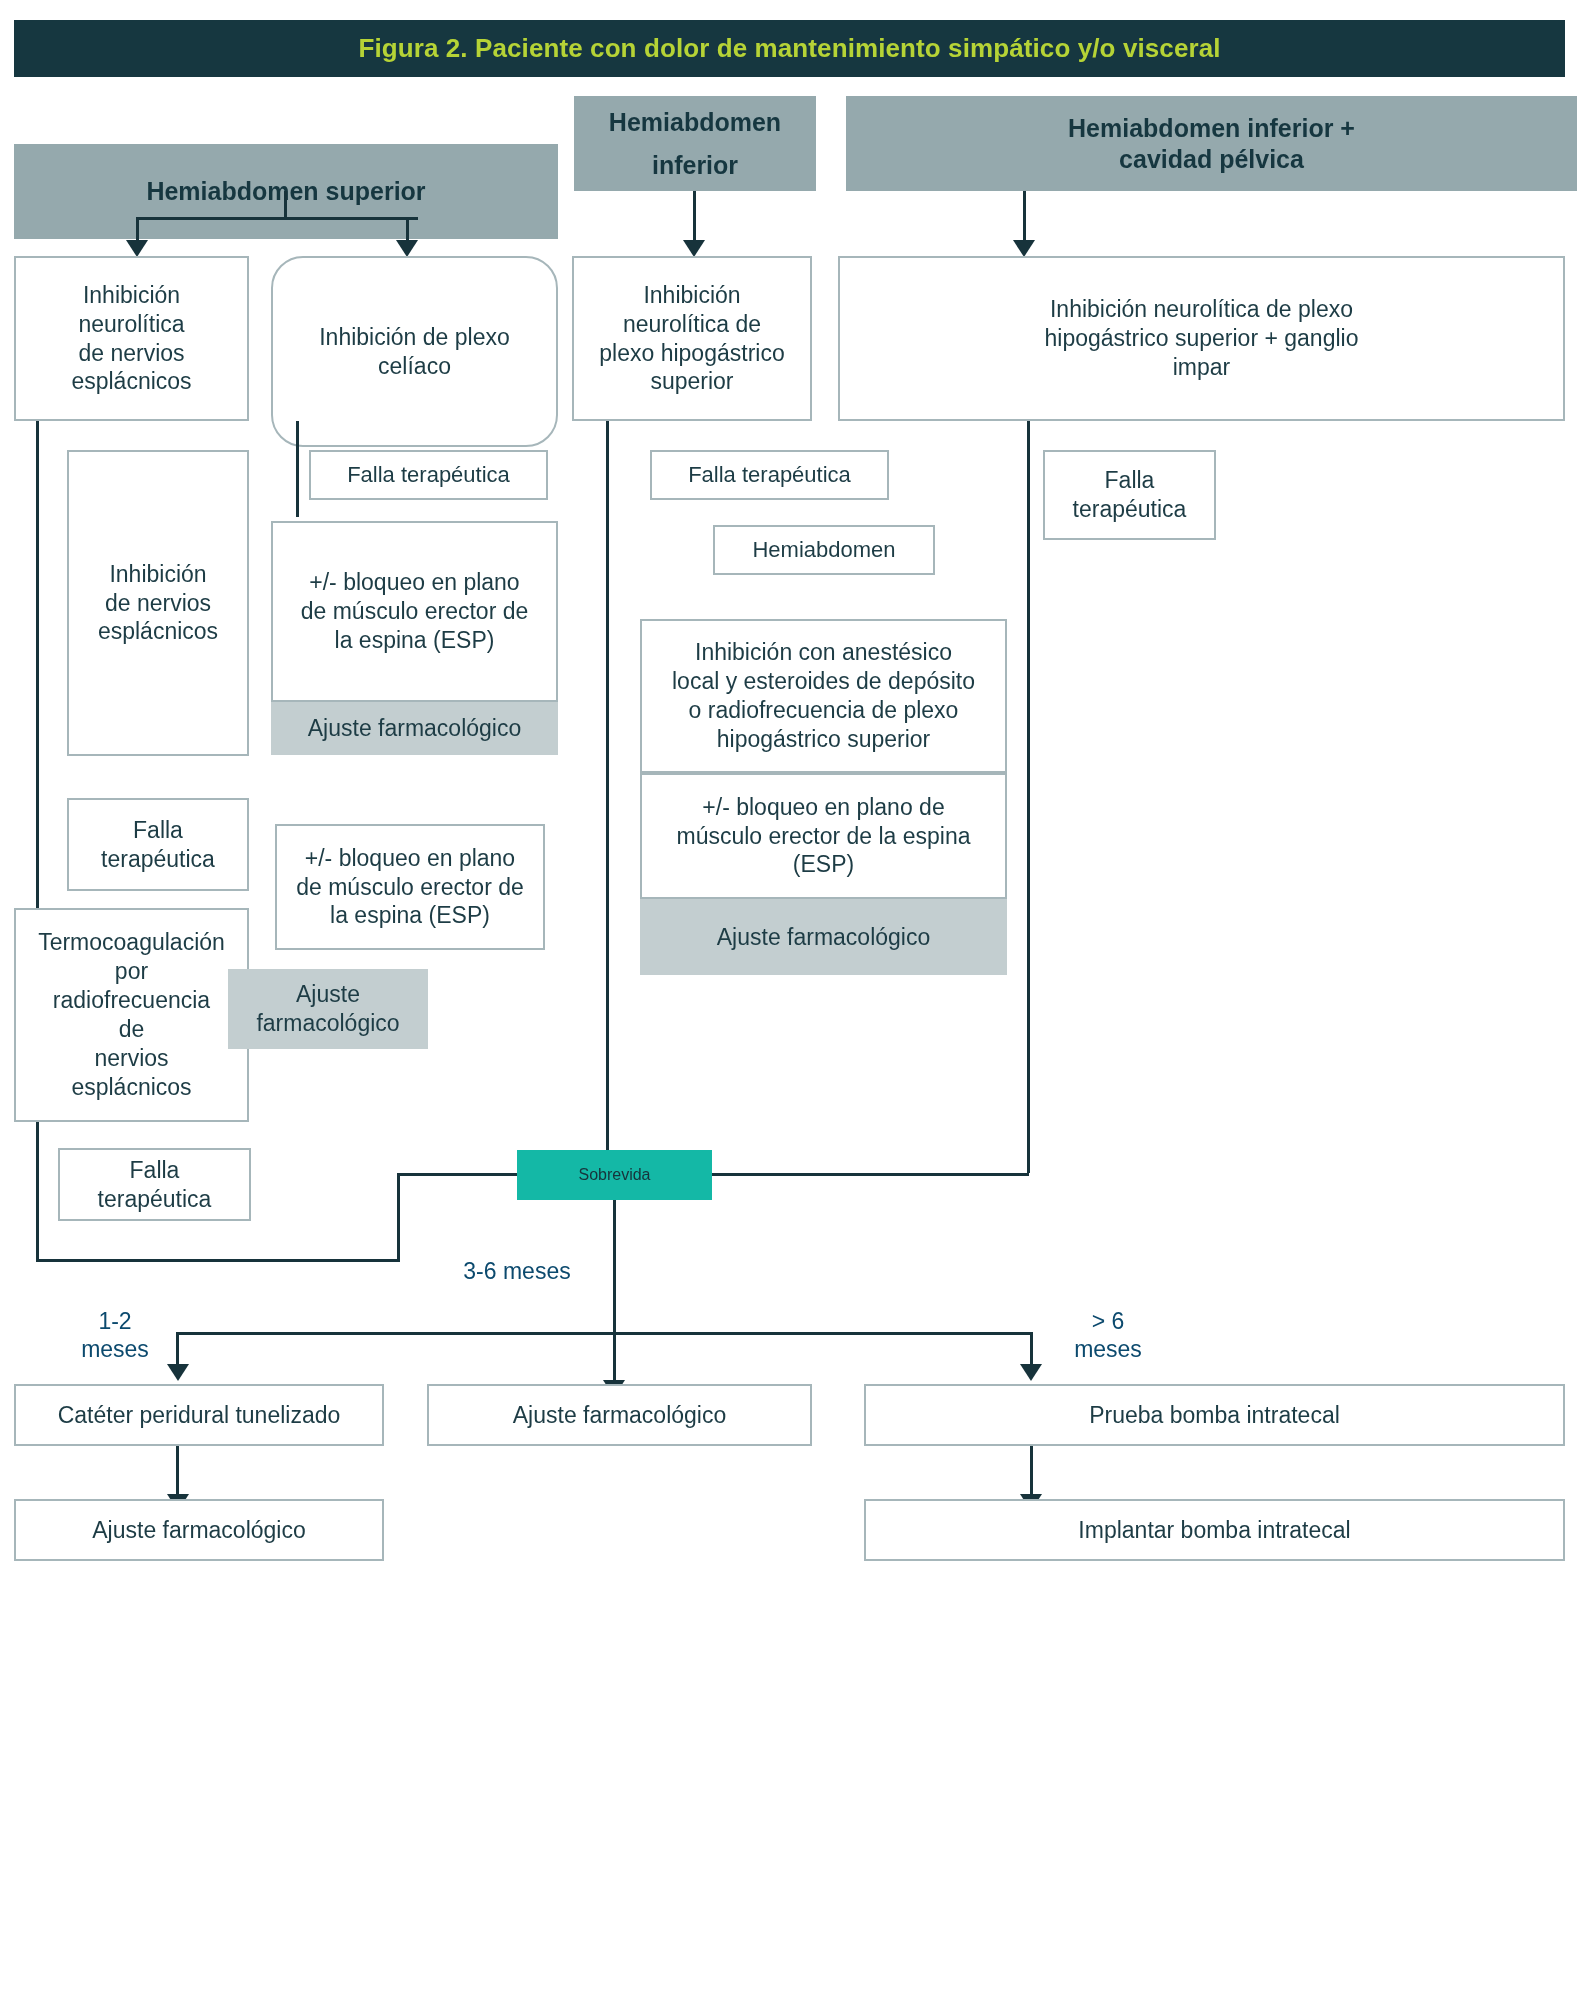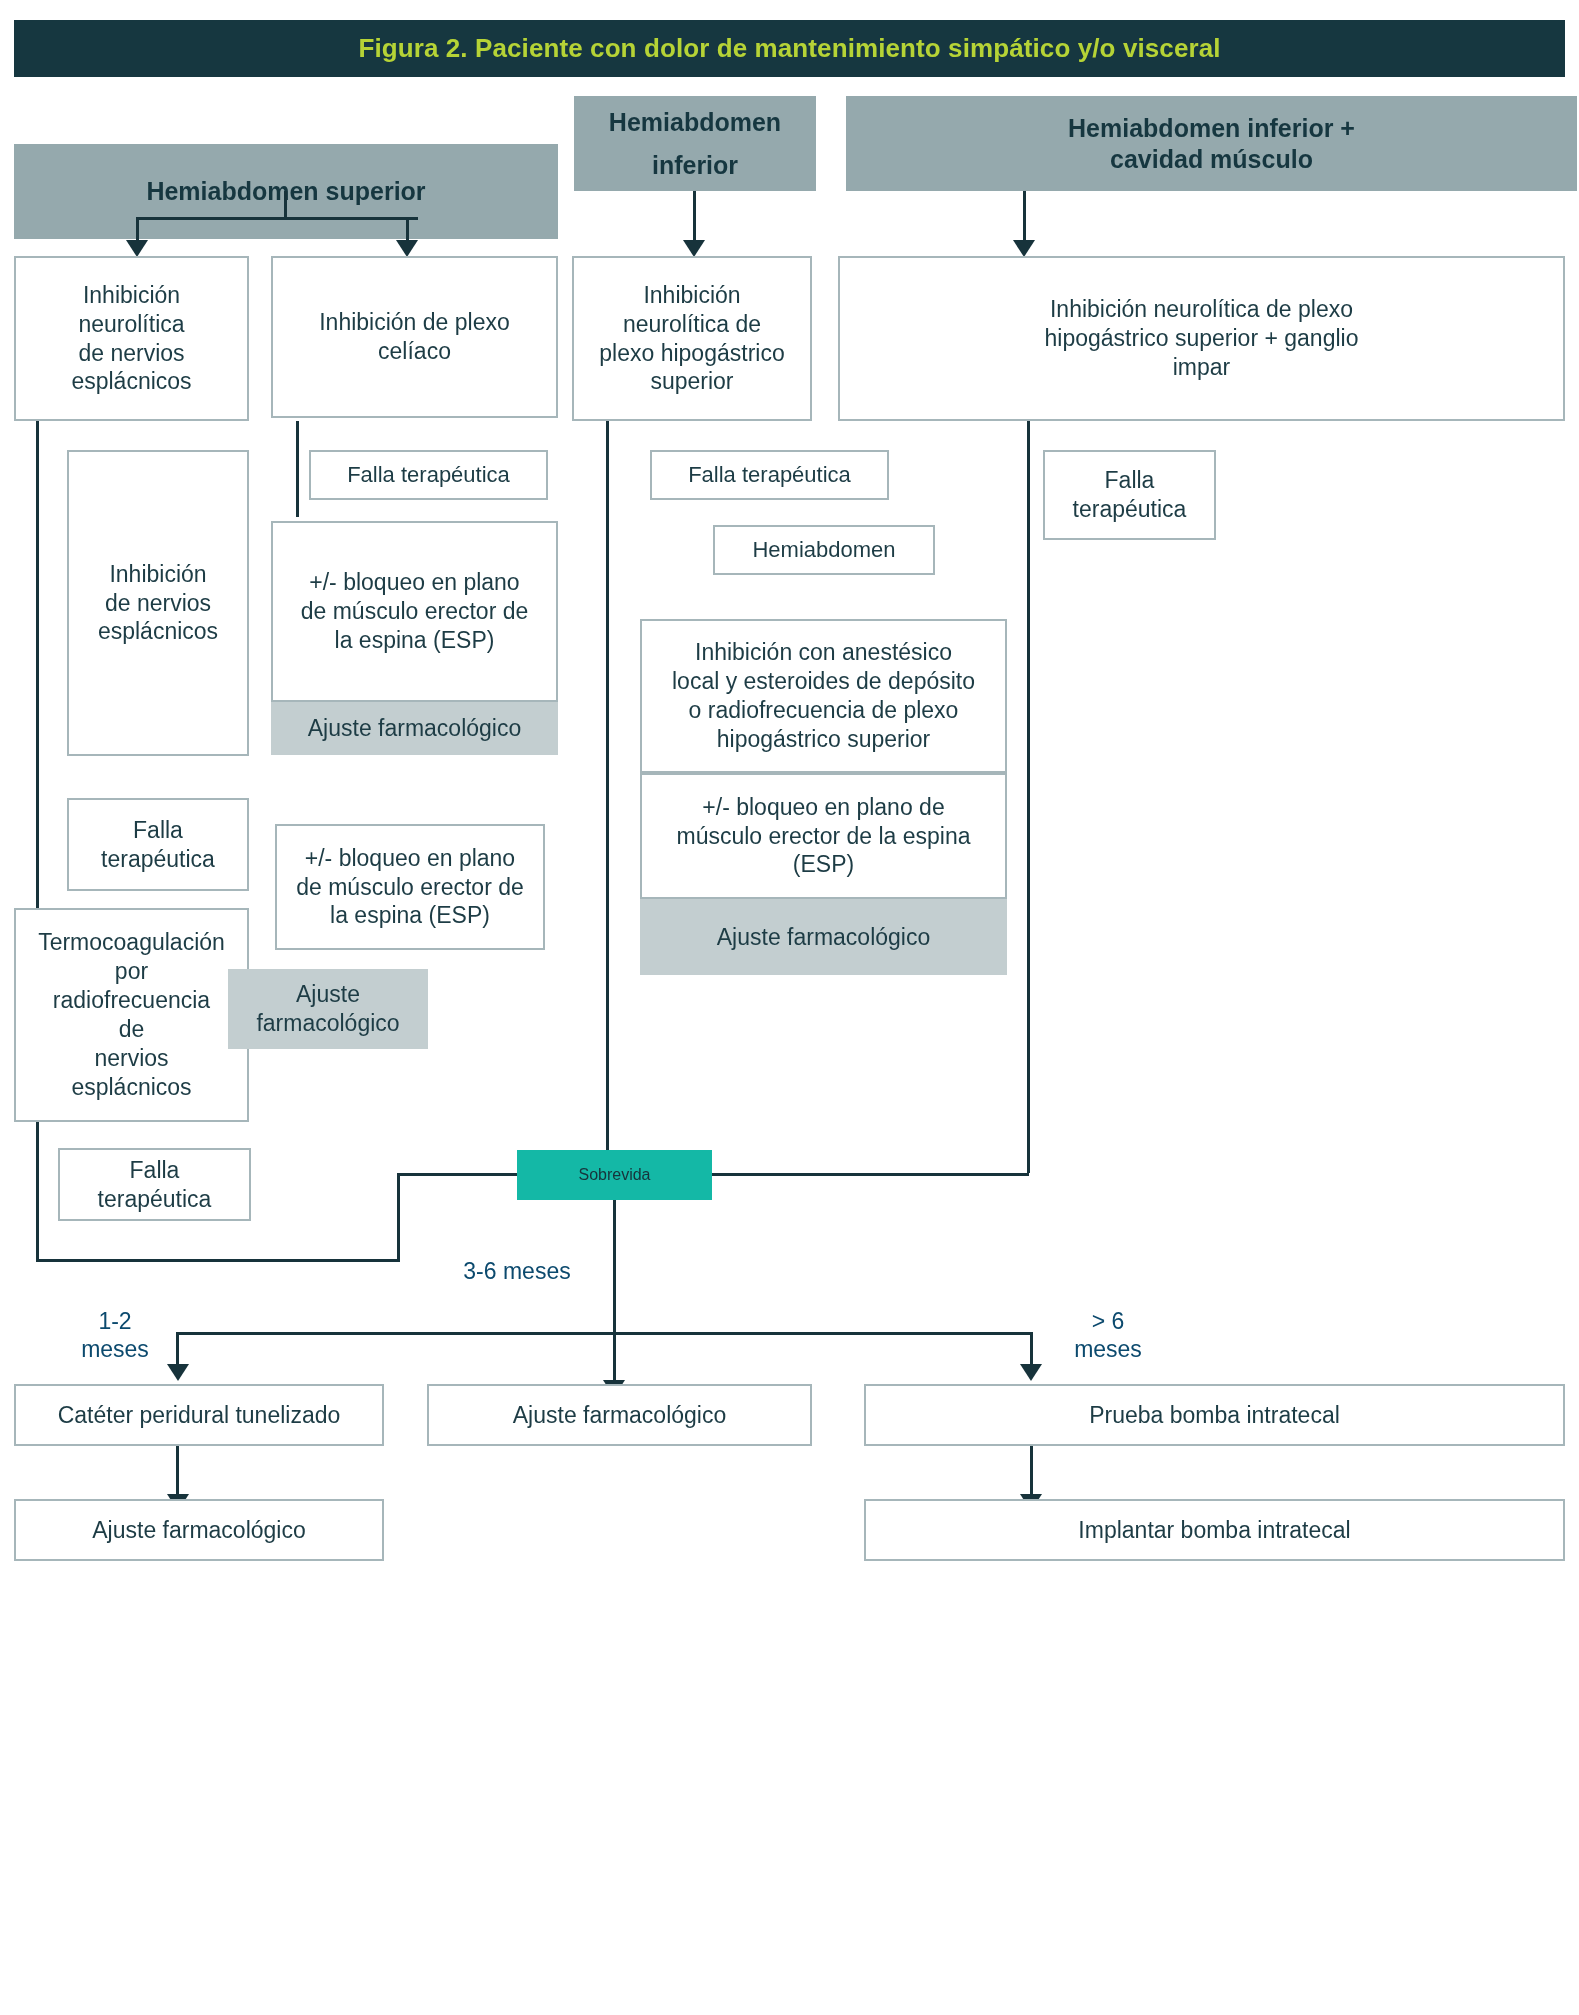--- a/index.html
+++ b/index.html
@@ -93,21 +93,21 @@
 
   <div class="abs colhead" style="left:14px;top:96px;width:544px;height:95px;margin-top:48px;">Hemiabdomen superior</div>
 
   <div class="abs colhead" style="left:574px;top:96px;width:242px;height:95px;flex-direction:column;gap:12px;">
     <span>Hemiabdomen</span>
     <span>inferior</span>
   </div>
 
   <div class="abs colhead" style="left:834px;top:96px;width:731px;height:95px;flex-direction:column;margin-left:12px;">
     <span>Hemiabdomen inferior +</span>
-    <span>cavidad músculo</span>
+    <span>cavidad pélvica</span>
   </div>
 
   <div class="abs vline" style="left:284px;top:191px;height:28px;"></div>
   <div class="abs hline" style="left:136px;top:217px;width:282px;"></div>
   <div class="abs vline" style="left:136px;top:217px;height:25px;"></div>
   <div class="abs vline" style="left:406px;top:217px;height:25px;"></div>
   <div class="abs arrowdown" style="left:126px;top:240px;"></div>
   <div class="abs arrowdown" style="left:396px;top:240px;"></div>
 
   <div class="abs vline" style="left:693px;top:191px;height:51px;"></div>
@@ -137,21 +137,21 @@
 nervios
 esplácnicos</div>
 
   <div class="abs box" style="left:58px;top:1148px;width:193px;height:73px;white-space:pre-line;">Falla
 terapéutica</div>
 
   <div class="abs hline" style="left:36px;top:1259px;width:364px;"></div>
   <div class="abs vline" style="left:397px;top:1175px;height:87px;"></div>
   <div class="abs hline" style="left:397px;top:1173px;width:120px;"></div>
 
-  <div class="abs box" style="left:271px;top:256px;width:287px;height:162px;white-space:pre-line;">Inhibición de plexo
+  <div class="abs box" style="left:271px;top:256px;width:287px;height:191px;white-space:pre-line;border-radius:32px;">Inhibición de plexo
 celíaco</div>
 
   <div class="abs vline" style="left:296px;top:421px;height:96px;"></div>
 
   <div class="abs box small" style="left:309px;top:450px;width:239px;height:50px;">Falla terapéutica</div>
 
   <div class="abs box" style="left:271px;top:521px;width:287px;height:181px;white-space:pre-line;">+/- bloqueo en plano
 de músculo erector de
 la espina (ESP)</div>
 

